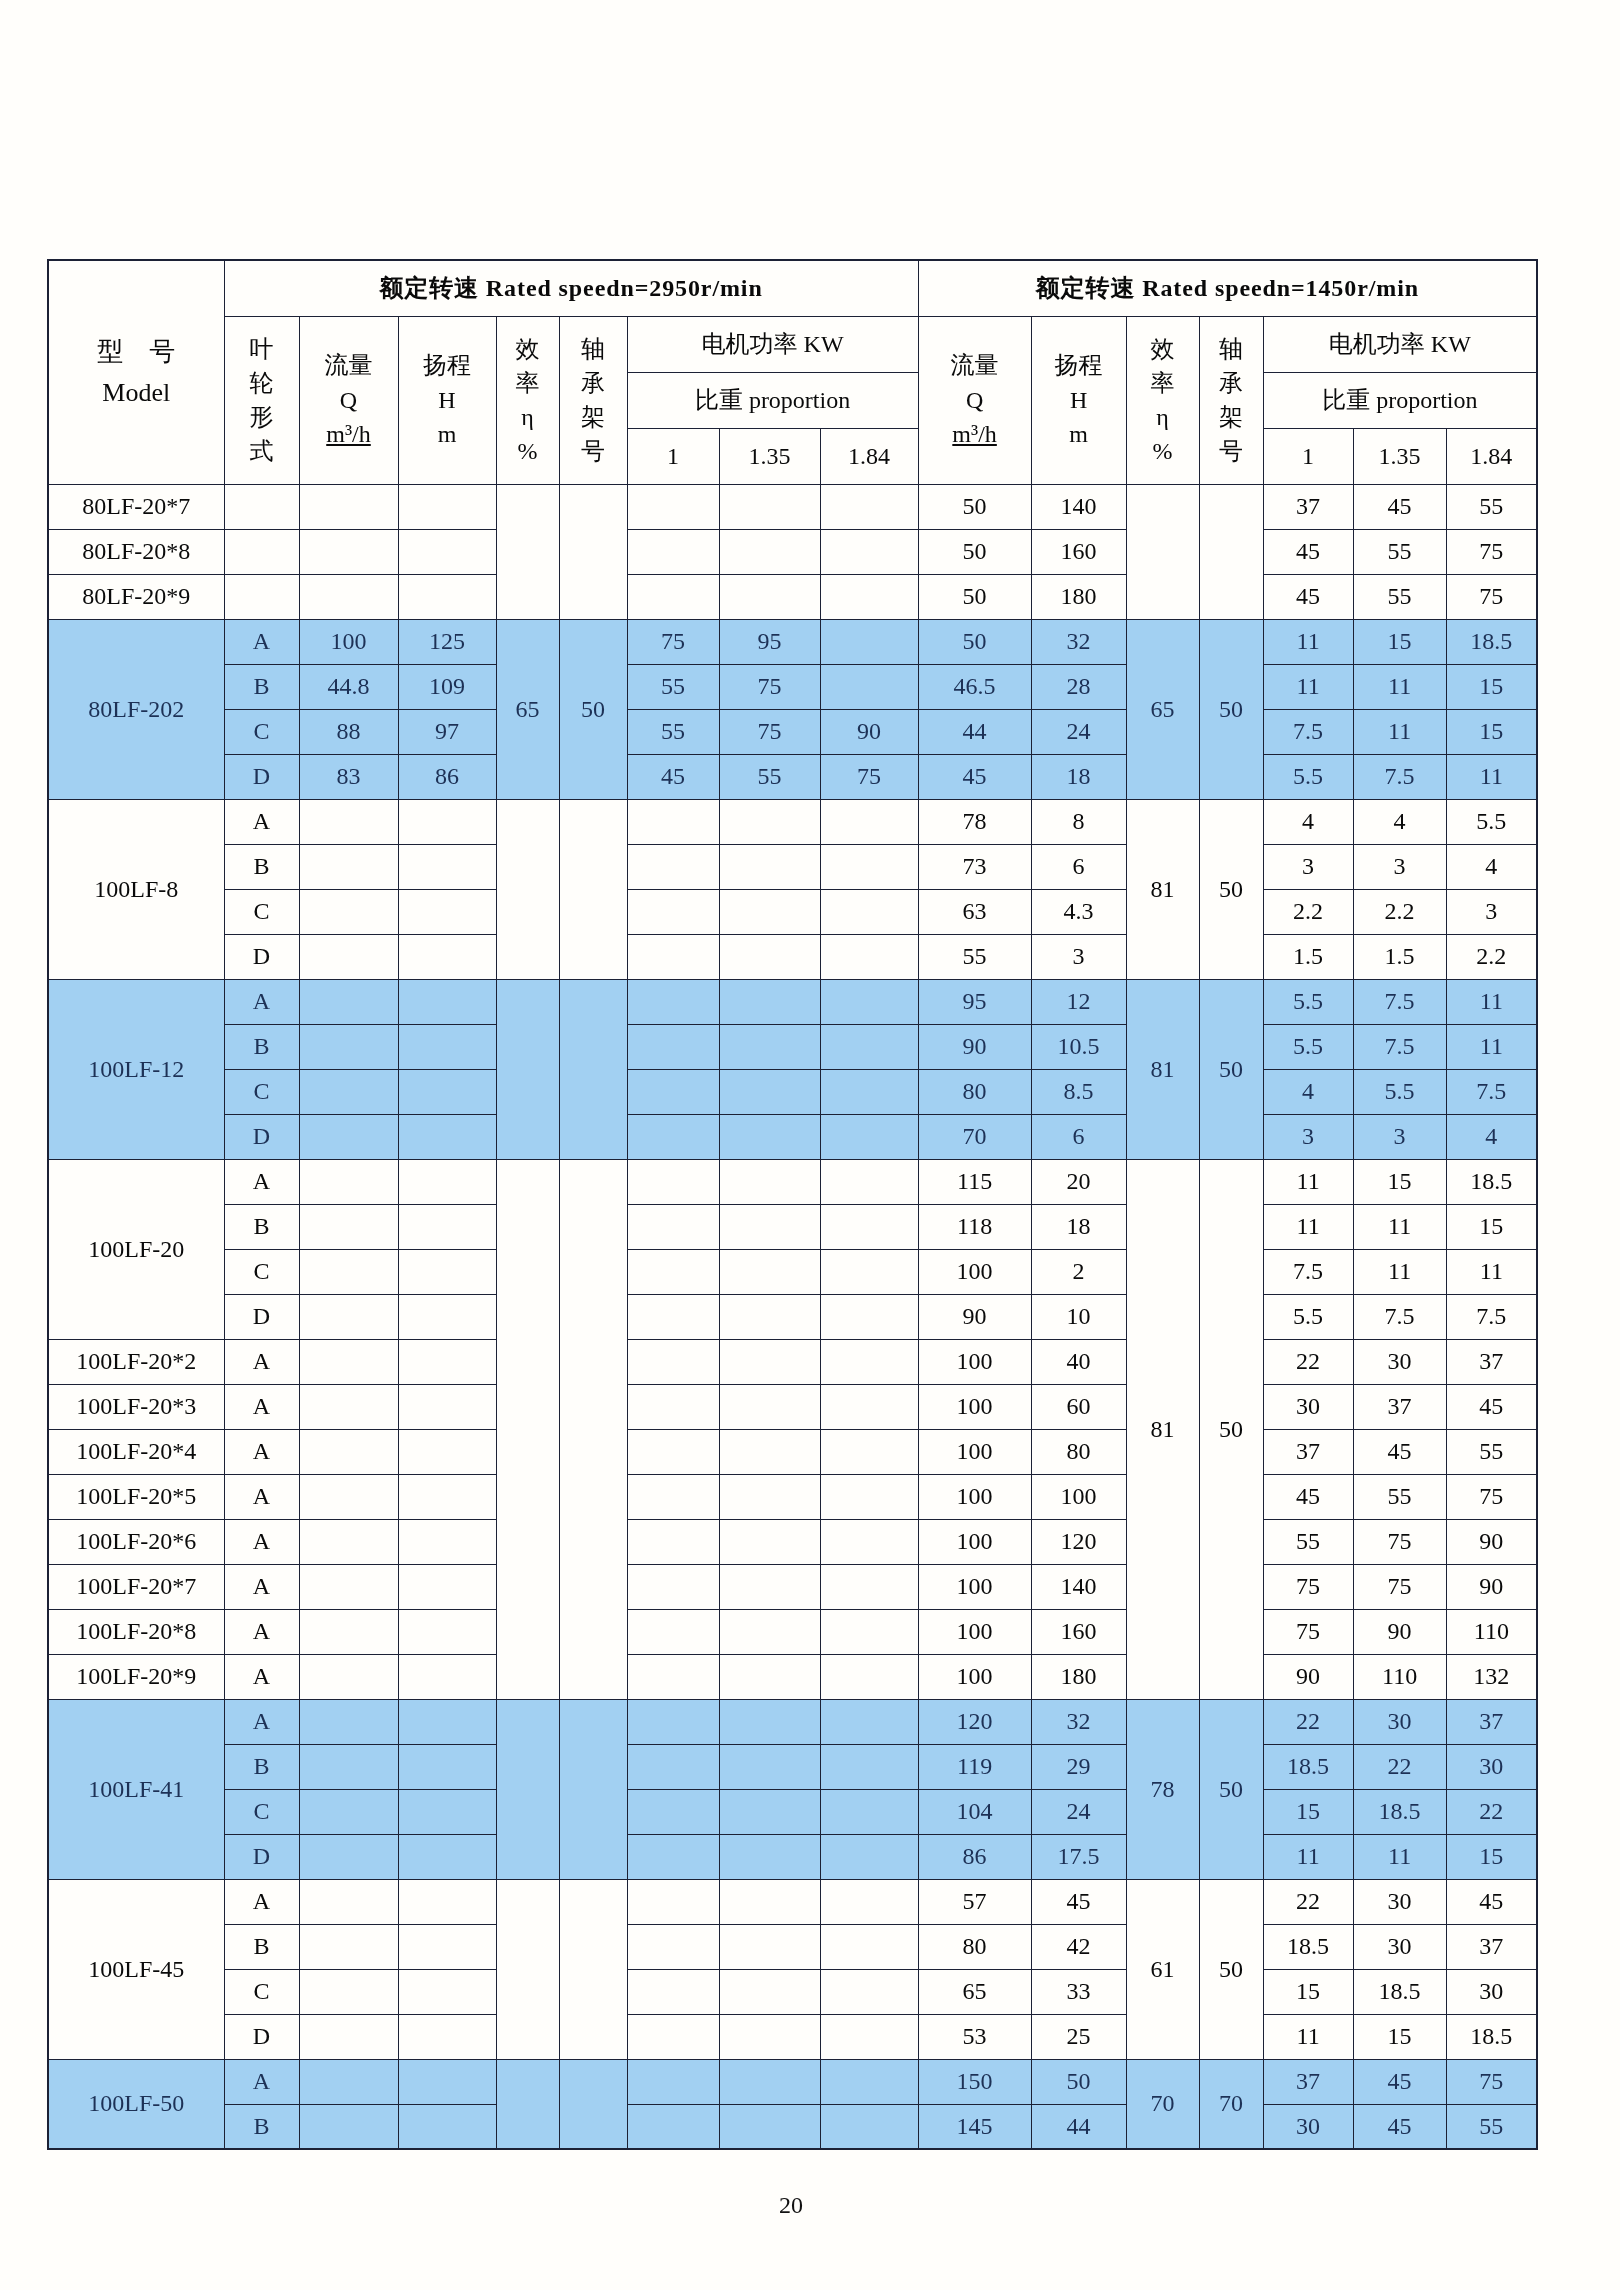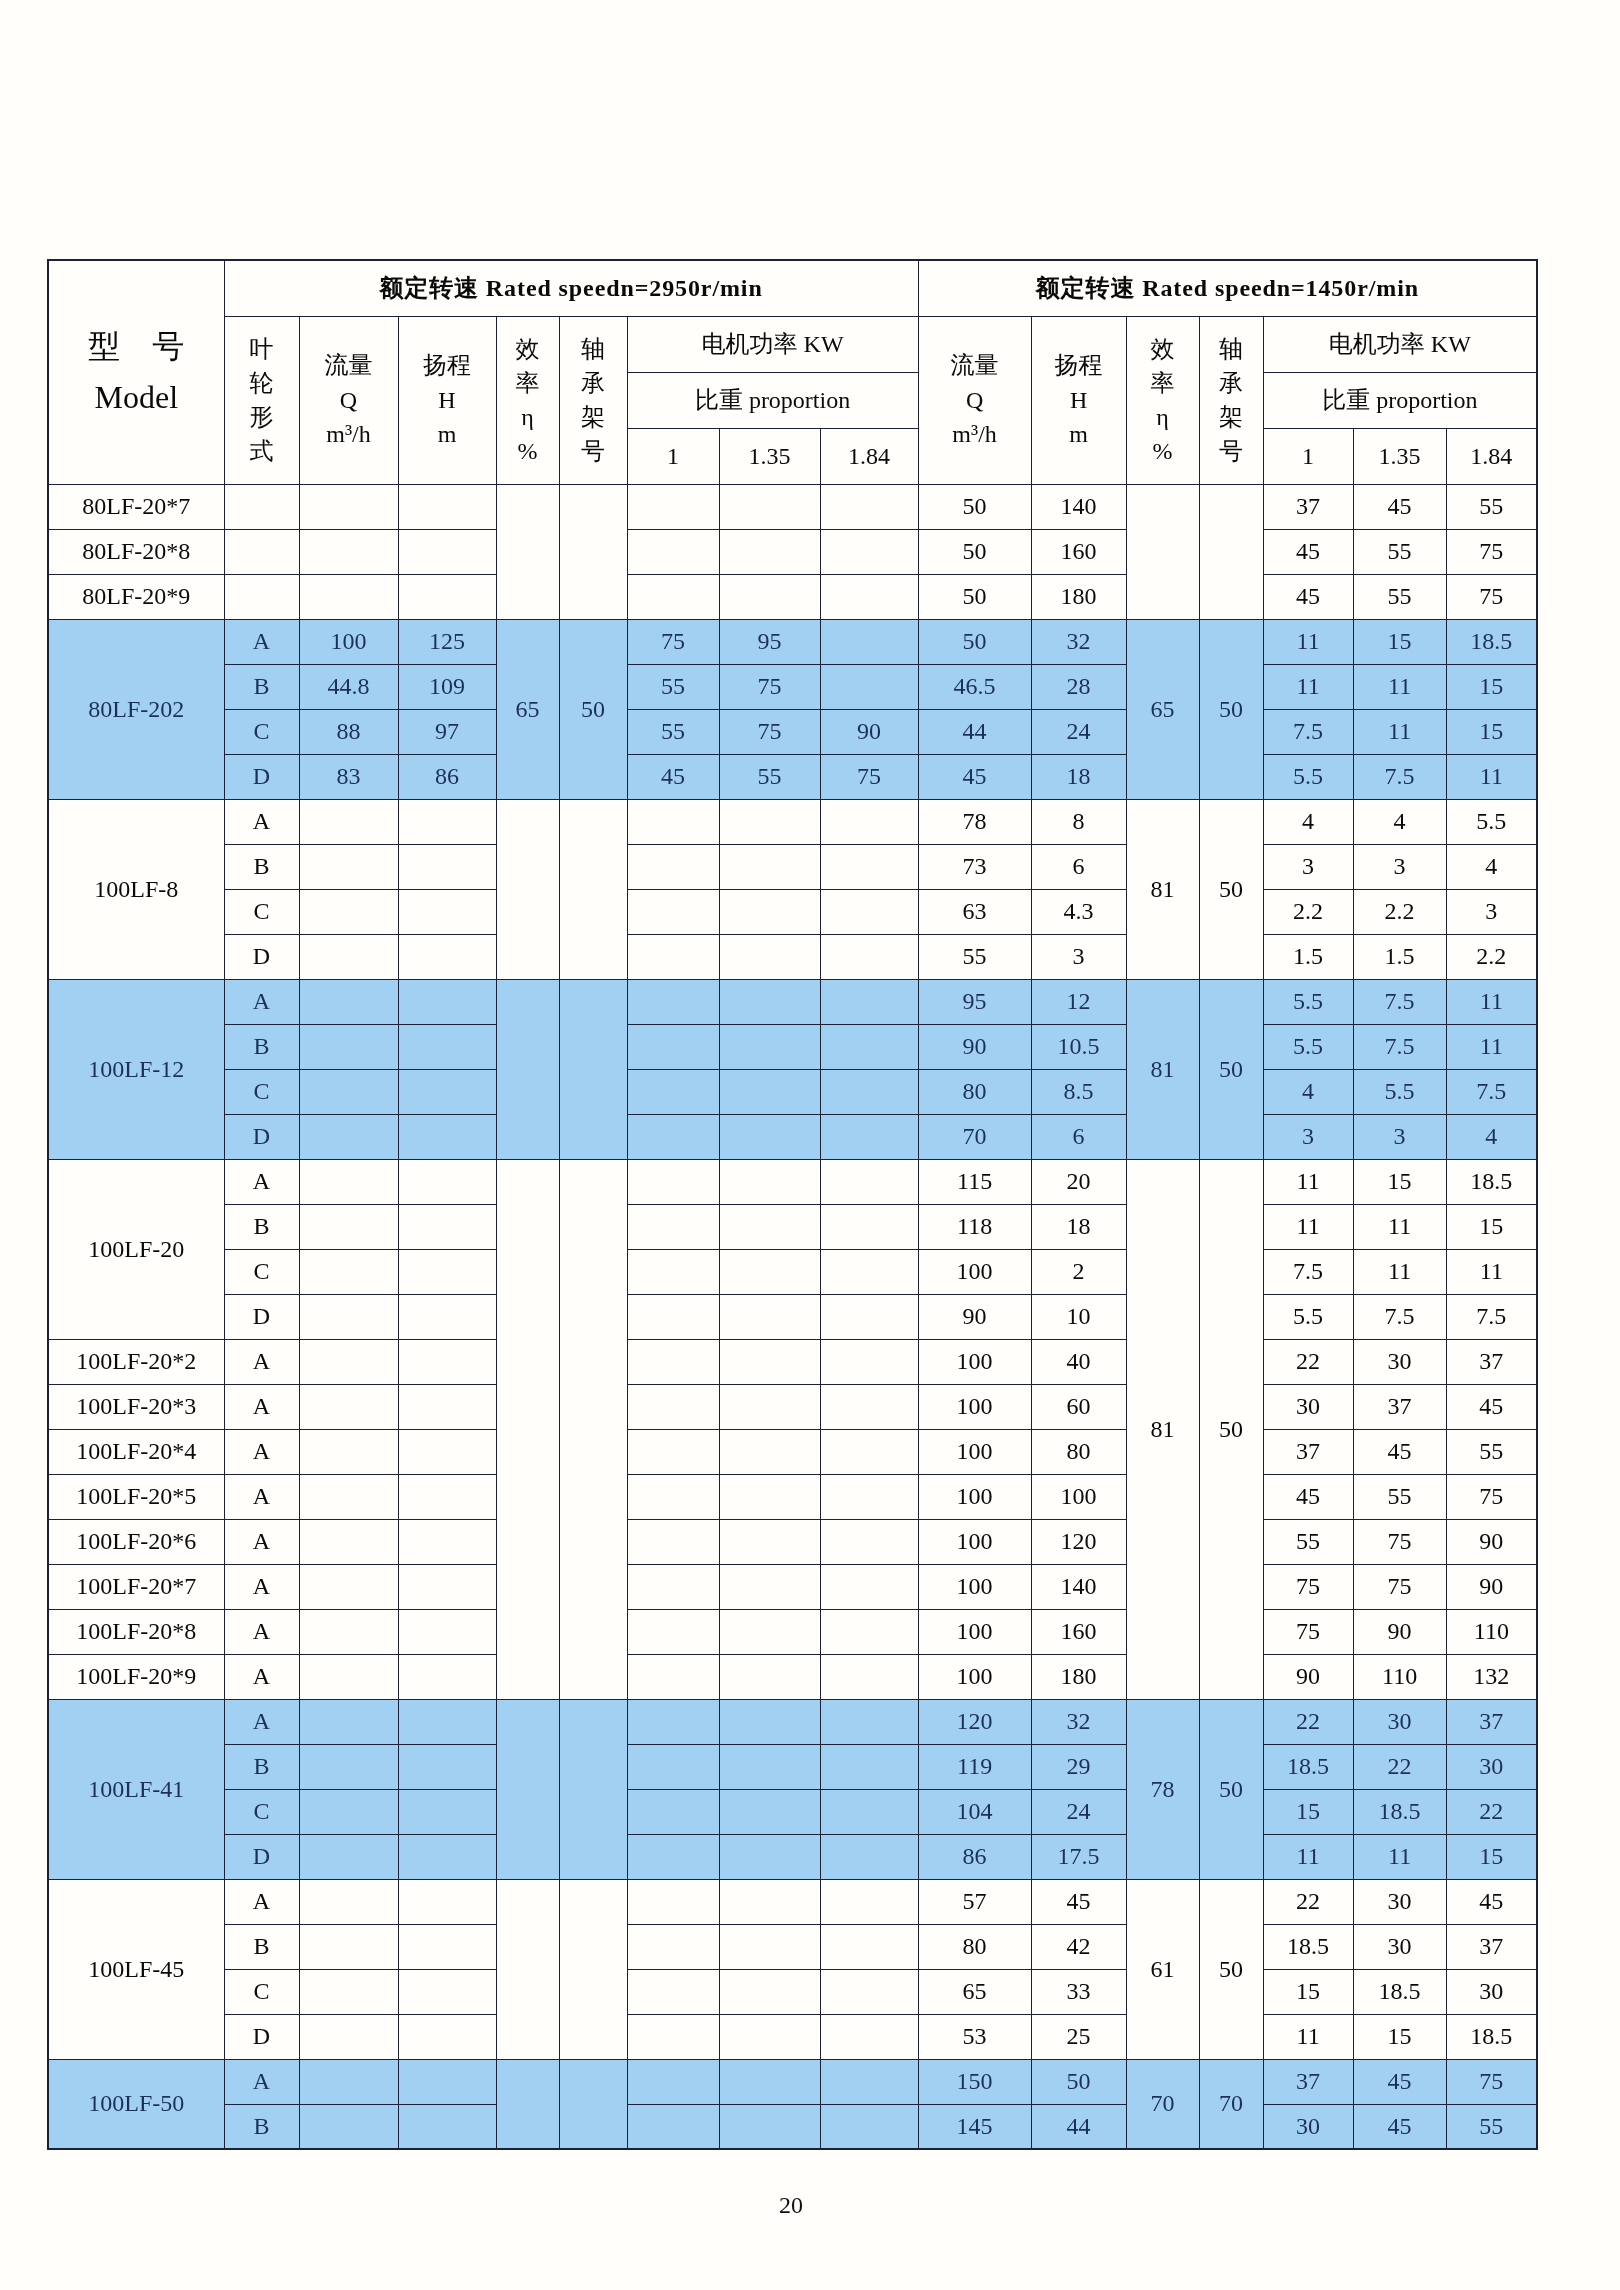--- a/index.html
+++ b/index.html
@@ -20,24 +20,24 @@
     border:1.8px solid #1c2135;
     padding:0;
     text-align:center;vertical-align:middle;
     font-size:24px;color:#0a0a0a;line-height:1.2;
     overflow:hidden;
   }
   thead tr{height:56px;}
   tbody tr{height:45px;}
   tbody tr.shaded td{background:#A2D0F2;color:#1d3156;}
   td.speed{font-weight:bold;font-size:27px;letter-spacing:0.9px;}
-  .model-head div{line-height:1.6;font-size:32px;}
+  .model-head div{line-height:1.6;font-size:26px;}
   .hdr3 div{line-height:1.45;font-size:24px;}
   .vstack div{line-height:1.42;font-size:24px;}
-  .unit-sub{font-size:22.4px;}
+  .unit-sub{font-size:22.4px;text-decoration:underline;}
   td.cell-model{font-size:24px;}
   .pagenum{
     position:absolute;left:47px;top:2192px;width:1488px;
     text-align:center;font-size:24px;color:#111;
   }
 </style>
 </head>
 <body>
 
 <div class="page">

